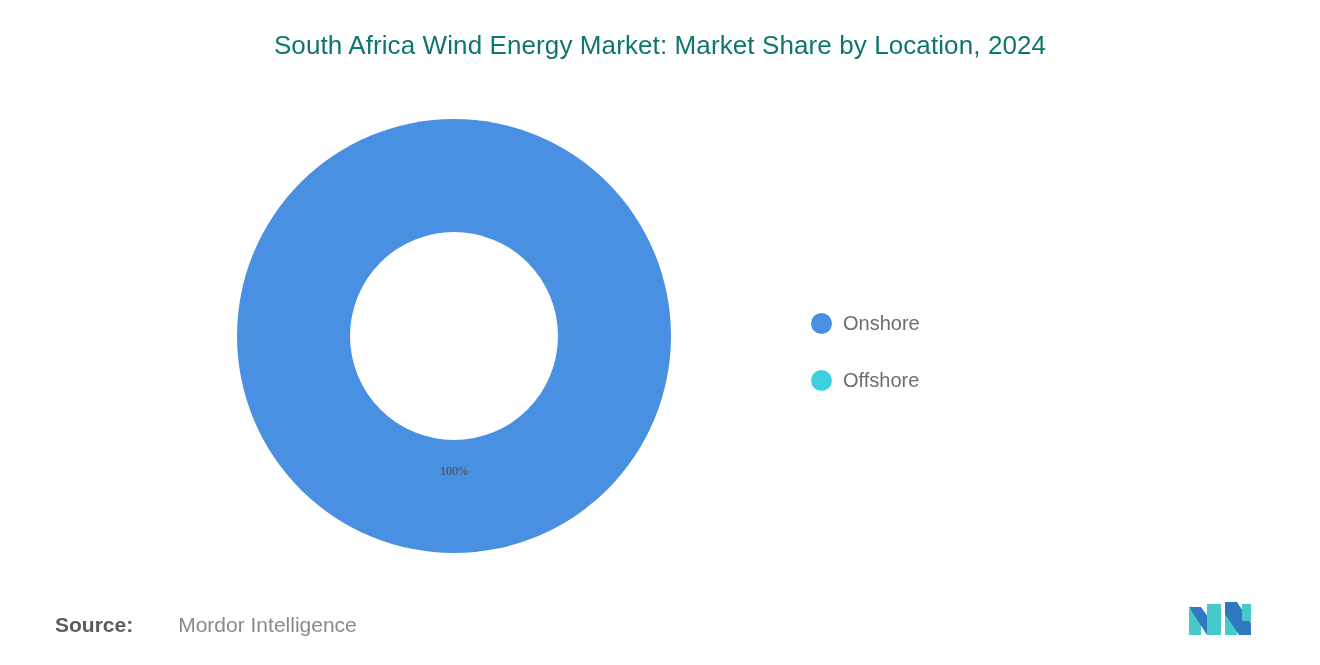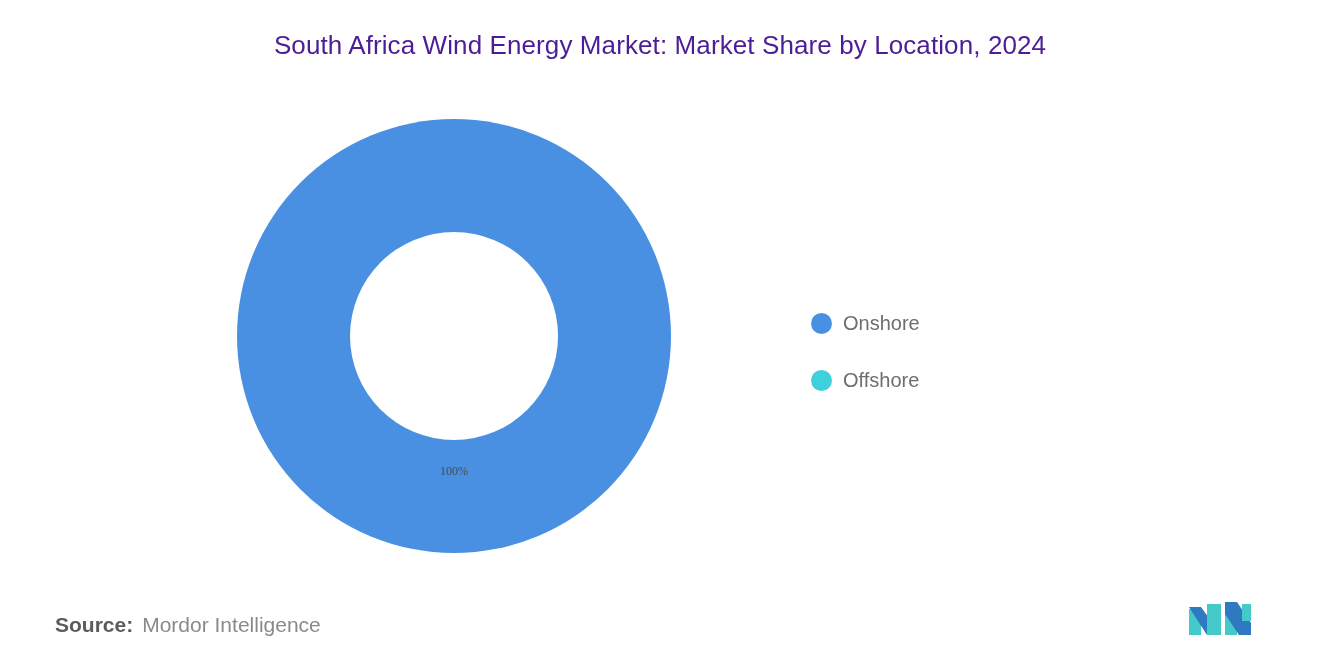--- a/index.html
+++ b/index.html
@@ -17,21 +17,21 @@
   }
 
   #chart-title {
     position: absolute;
     left: 0;
     top: 30px;
     width: 1320px;
     text-align: center;
     font-size: 26px;
     font-weight: 400;
-    color: #4c1d95;
+    color: #0f766e;
     letter-spacing: 0.1px;
     white-space: nowrap;
   }
 
   #donut-wrap {
     position: absolute;
     left: 237px;
     top: 119px;
     width: 434px;
     height: 434px;
@@ -78,20 +78,21 @@
     white-space: nowrap;
   }
 
   #source-line {
     position: absolute;
     left: 55px;
     top: 613px;
     display: flex;
     align-items: baseline;
     font-size: 21px;
+    gap: 36px;
   }
   #source-prefix {
     font-weight: 700;
     color: #5b5b5b;
   }
   #source-name {
     margin-left: 9px;
     font-weight: 400;
     color: #8a8a8a;
   }

